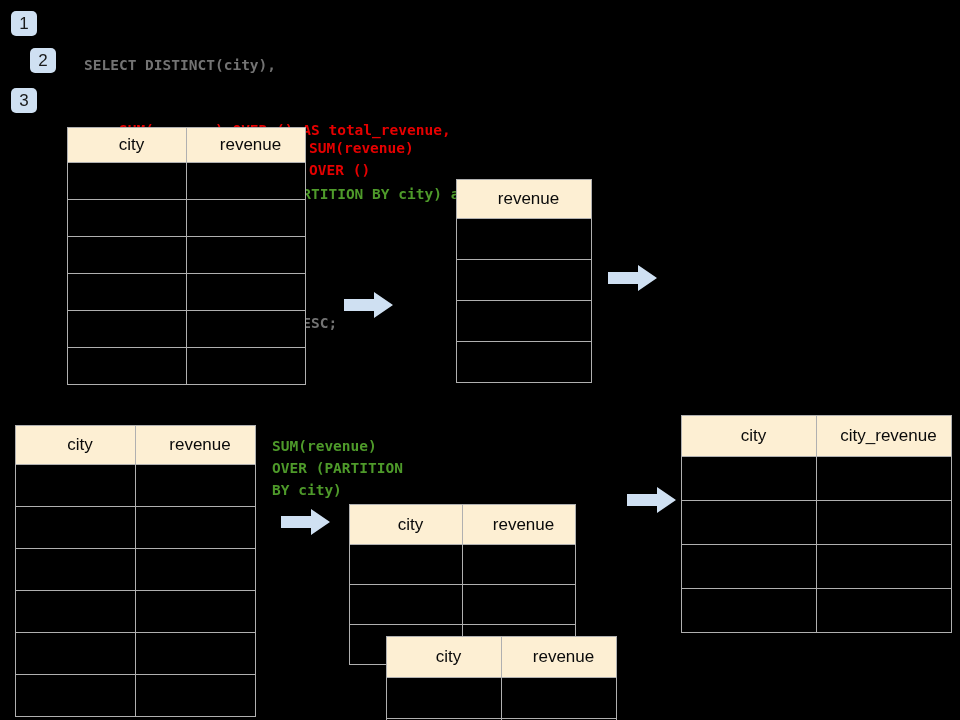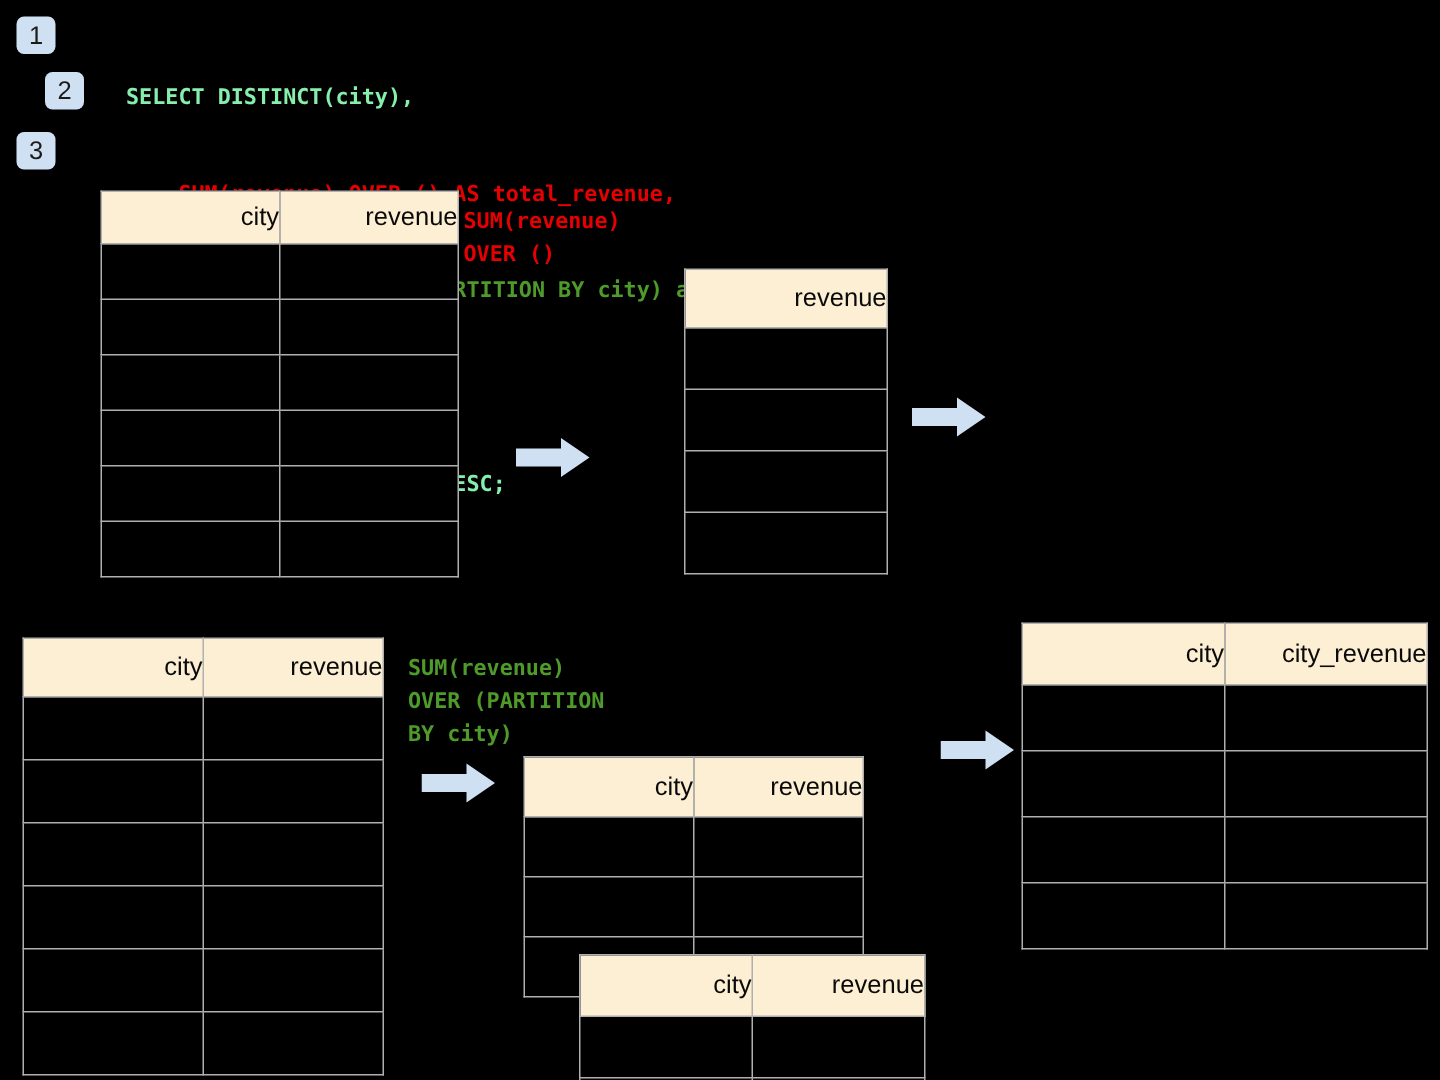--- a/index.html
+++ b/index.html
@@ -44,21 +44,21 @@
   .sql-block {
     position: absolute;
     font-family: "DejaVu Sans Mono", monospace;
     font-size: 14.5px;
     line-height: 21.5px;
     white-space: pre;
     font-weight: bold;
     letter-spacing: 0px;
   }
   .sql-line { white-space: pre; }
-  .c-purple { color: #86efac; }
+  .c-purple { color: #737373; }
   .c-red    { color: #e60000; }
   .c-green  { color: #4e9a2a; }
 
   .side-note {
     position: absolute;
     font-family: "DejaVu Sans Mono", monospace;
     font-size: 11.5px;
     line-height: 19px;
     font-weight: bold;
     color: #8a00d4;
@@ -81,21 +81,21 @@
   .tbl {
     position: absolute;
     border-collapse: collapse;
     background: #000000;
     table-layout: fixed;
   }
   .tbl th, .tbl td {
     border: 1px solid #b0b0b0;
     padding: 0;
     margin: 0;
-    text-align: right;
+    text-align: center;
     vertical-align: middle;
   }
   .tbl th {
     background: #fdefd3;
     color: #0a0a0a;
     font-family: "Liberation Sans", sans-serif;
     font-size: 17px;
     font-weight: normal;
     padding-left: 9px;
   }

